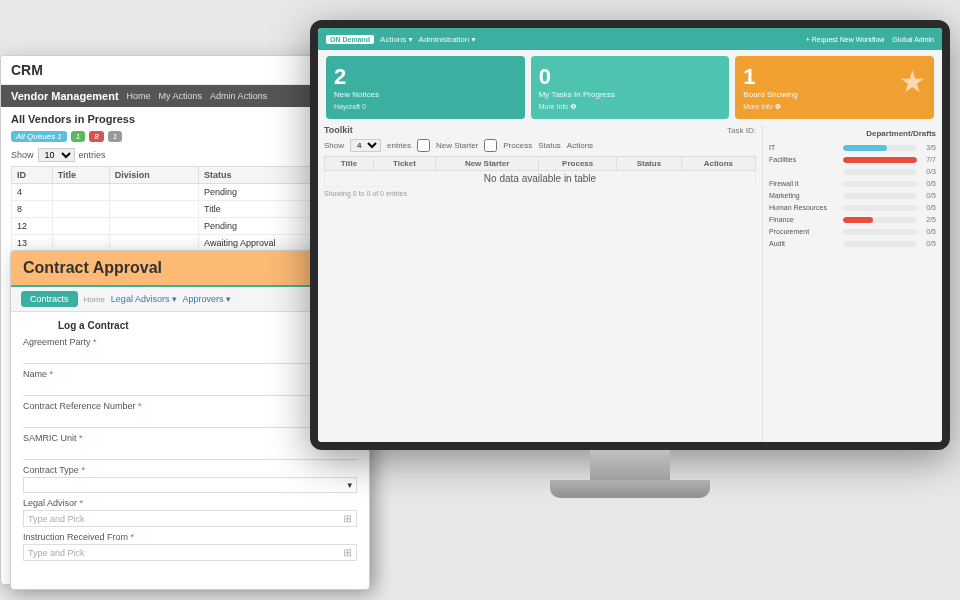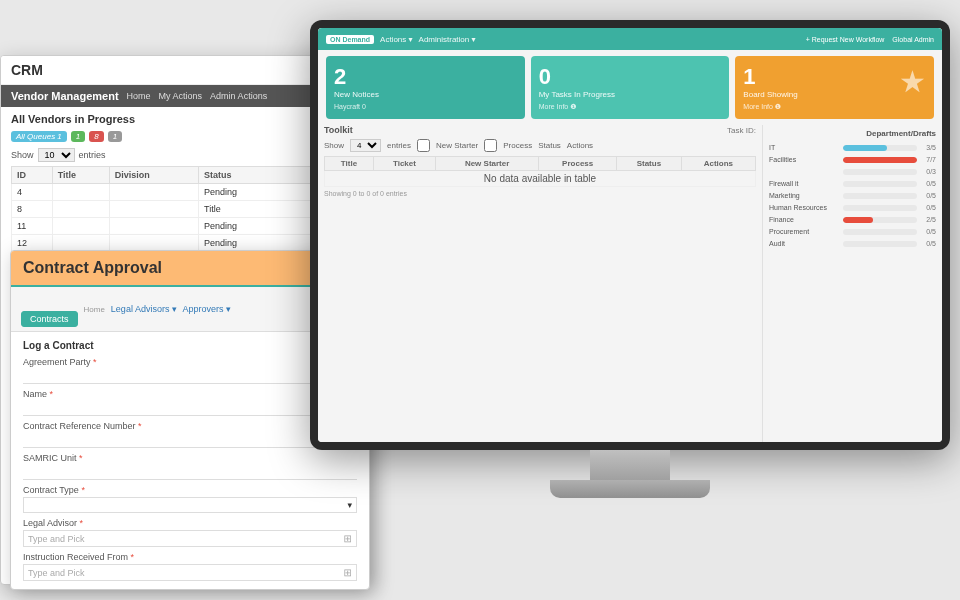--- a/index.html
+++ b/index.html
@@ -201,31 +201,31 @@
       background: #fff;
       border: 1px solid #ccc;
       border-radius: 3px;
       padding: 2px 8px;
       font-size: 9px;
     }
     .contract-nav .tab.active {
       background: #3bb0a0;
       color: #fff;
       border-color: #3bb0a0;
-      margin-top: 20px;
     }
     .contract-form {
       padding: 8px 12px;
       overflow: hidden;
     }
     .form-section-title {
       font-size: 10px;
       font-weight: bold;
       color: #333;
       margin-bottom: 6px;
+      margin-left: 35px;
     }
     .form-field {
       margin-bottom: 5px;
     }
     .form-label {
       font-size: 9px;
       color: #555;
       margin-bottom: 2px;
     }
     .form-label .required { color: #e74c3c; }
@@ -466,26 +466,20 @@
       <td>4</td>
       <td></td>
       <td></td>
       <td class="status-pending">Pending</td>
     </tr>
           <tr>
       <td>8</td>
       <td></td>
       <td></td>
       <td class="status-active">Title</td>
-    </tr>
-          <tr>
-      <td>11</td>
-      <td></td>
-      <td></td>
-      <td class="status-pending">Pending</td>
     </tr>
           <tr>
       <td>12</td>
       <td></td>
       <td></td>
       <td class="status-pending">Pending</td>
     </tr>
           <tr>
       <td>13</td>
       <td></td>

